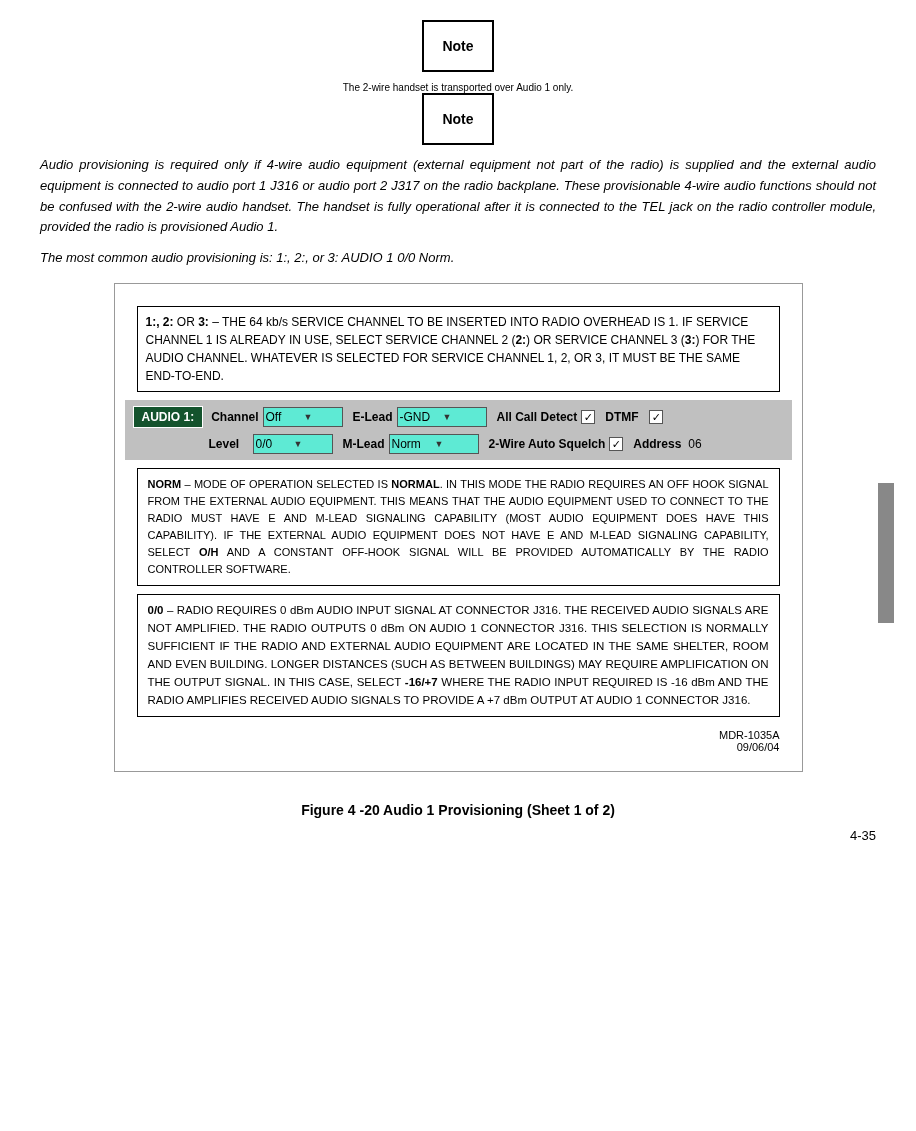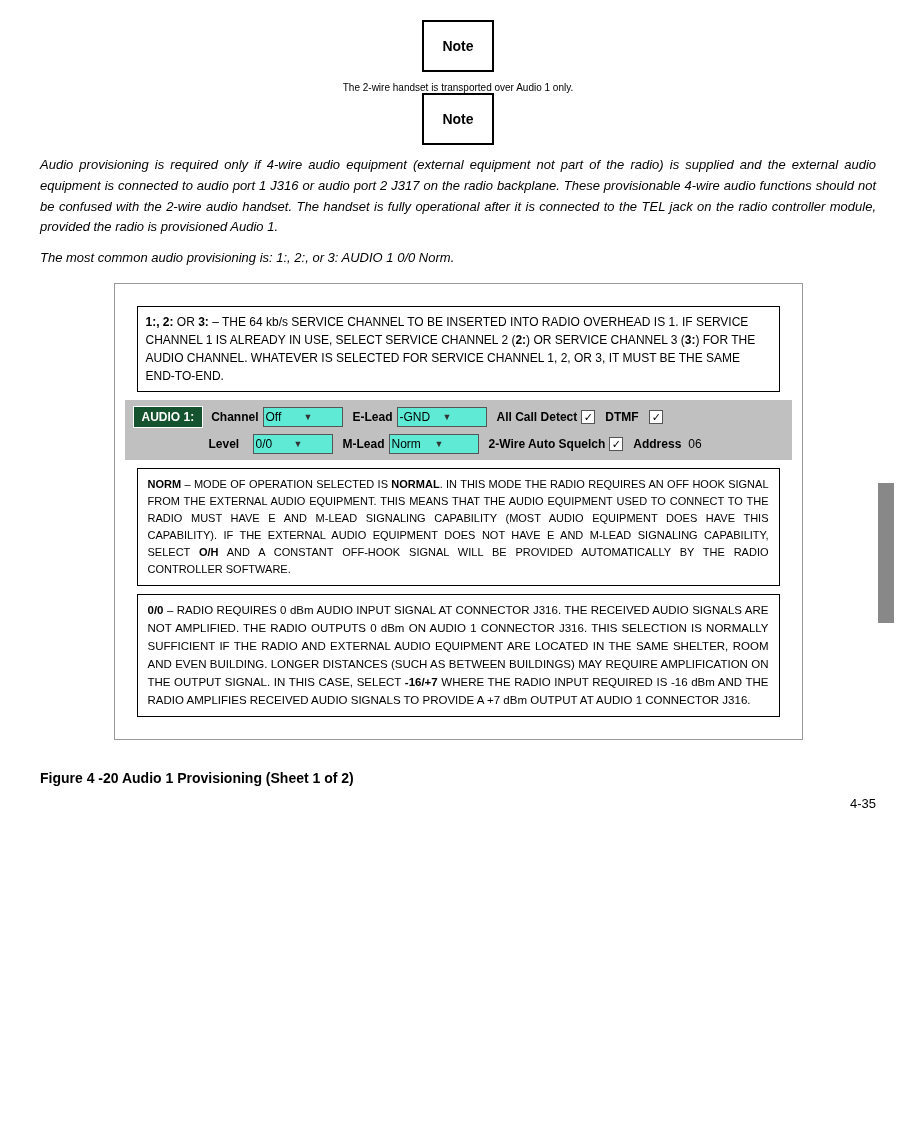--- a/index.html
+++ b/index.html
@@ -155,20 +155,21 @@
       text-align: justify;
     }
     .zero-box b { font-weight: bold; }
     .mdr-ref {
       text-align: right;
       font-size: 11px;
       padding-right: 12px;
       padding-bottom: 8px;
     }
     .figure-caption {
+      text-align: center;
       font-weight: bold;
       font-size: 14px;
       margin-top: 30px;
       margin-bottom: 10px;
     }
     .page-num {
       text-align: right;
       font-size: 13px;
       margin-top: 2px;
     }
@@ -247,20 +248,21 @@
     </div>
 
     <div class="norm-box">
       <b>NORM</b> – MODE OF OPERATION SELECTED IS <b>NORMAL</b>. IN THIS MODE THE RADIO REQUIRES AN OFF HOOK SIGNAL FROM THE EXTERNAL AUDIO EQUIPMENT. THIS MEANS THAT THE AUDIO EQUIPMENT USED TO CONNECT TO THE RADIO MUST HAVE E AND M-LEAD SIGNALING CAPABILITY (MOST AUDIO EQUIPMENT DOES HAVE THIS CAPABILITY). IF THE EXTERNAL AUDIO EQUIPMENT DOES NOT HAVE E AND M-LEAD SIGNALING CAPABILITY, SELECT <b>O/H</b> AND A CONSTANT OFF-HOOK SIGNAL WILL BE PROVIDED AUTOMATICALLY BY THE RADIO CONTROLLER SOFTWARE.
     </div>
 
     <div class="zero-box">
       <b>0/0</b> – RADIO REQUIRES 0 dBm AUDIO INPUT SIGNAL AT CONNECTOR J316. THE RECEIVED AUDIO SIGNALS ARE NOT AMPLIFIED. THE RADIO OUTPUTS 0 dBm ON AUDIO 1 CONNECTOR J316. THIS SELECTION IS NORMALLY SUFFICIENT IF THE RADIO AND EXTERNAL AUDIO EQUIPMENT ARE LOCATED IN THE SAME SHELTER, ROOM AND EVEN BUILDING. LONGER DISTANCES (SUCH AS BETWEEN BUILDINGS) MAY REQUIRE AMPLIFICATION ON THE OUTPUT SIGNAL. IN THIS CASE, SELECT <b>-16/+7</b> WHERE THE RADIO INPUT REQUIRED IS -16 dBm AND THE RADIO AMPLIFIES RECEIVED AUDIO SIGNALS TO PROVIDE A +7 dBm OUTPUT AT AUDIO 1 CONNECTOR J316.
     </div>
 
+    <div class="mdr-ref">MDR-1035A<br>09/06/04</div>
 
   </div>
 
   <div style="position:absolute; right:-18px; top:200px; width:16px; height:140px; background:#888;"></div>
 </div>
 
 <div class="figure-caption">Figure 4 -20  Audio 1 Provisioning (Sheet 1 of 2)</div>
 
 <div class="page-num">4-35</div>
 

